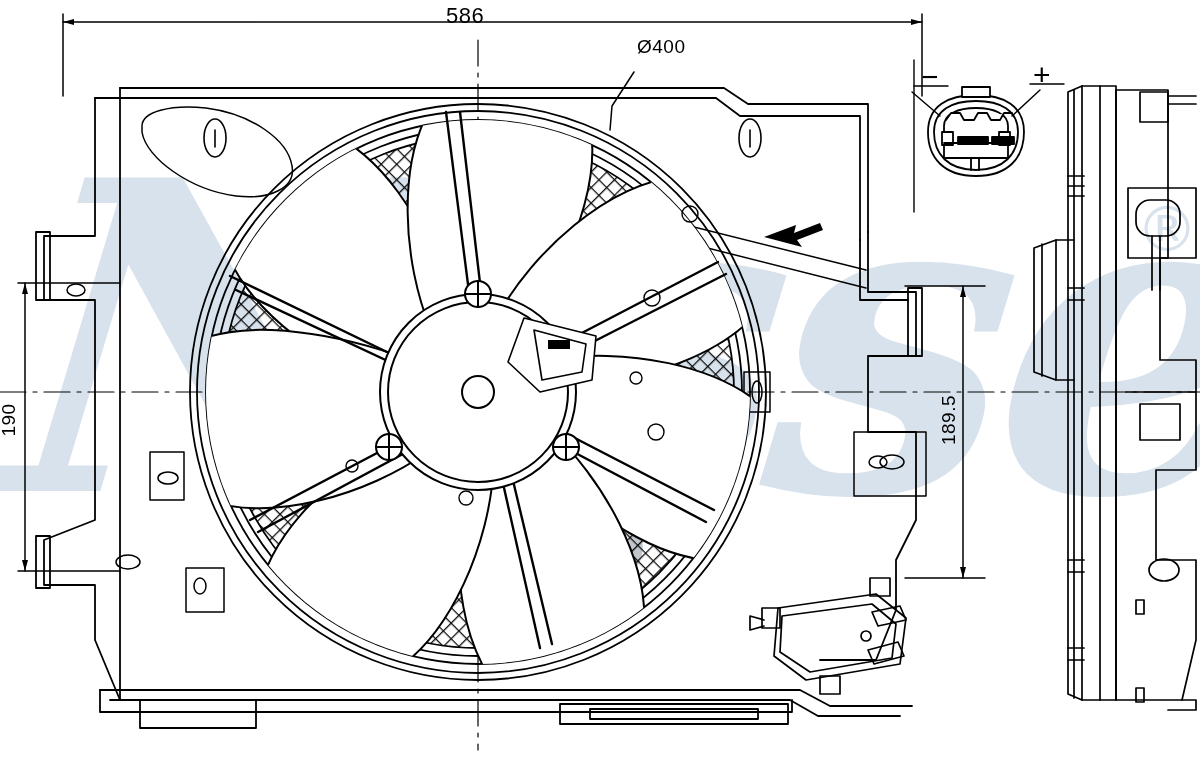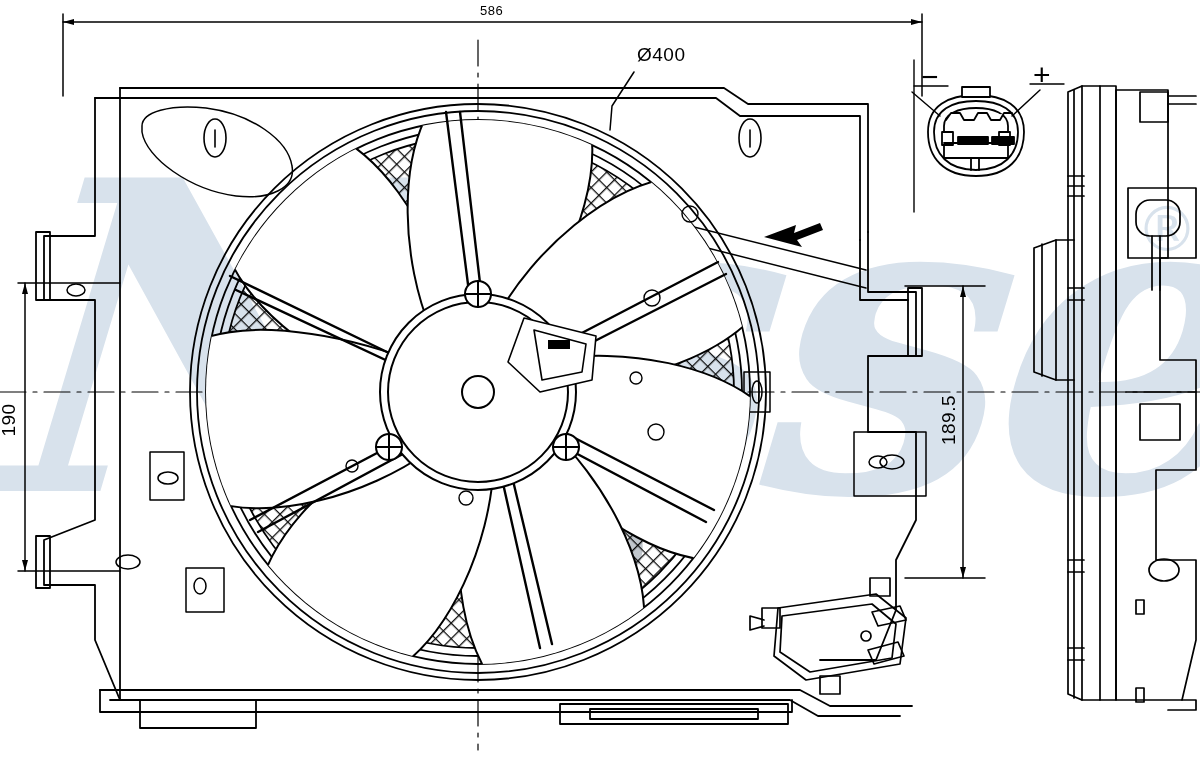--- a/index.html
+++ b/index.html
@@ -2,22 +2,22 @@
 <html><head>
 <meta charset="utf-8">
 <style>
   html,body{margin:0;padding:0;background:#fff;}
   body{width:1200px;height:760px;overflow:hidden;font-family:"Liberation Sans",sans-serif;}
   #stage{position:relative;width:1200px;height:760px;background:#fff;overflow:hidden;}
   #stage svg{position:absolute;left:0;top:0;}
   .band{position:absolute;left:0;width:1200px;}
   .lbl{position:absolute;font-family:"Liberation Sans",sans-serif;color:#000;
        white-space:nowrap;letter-spacing:0.5px;}
-  .lbl-586{font-size:13px;left:480px;top:3px;}
-  .lbl-d400{font-size:19px;left:637px;top:44px;}
+  .lbl-586{font-size:22px;left:446px;top:3px;}
+  .lbl-d400{font-size:19px;left:637px;top:36px;}
   .lbl-190{font-size:19px;left:-8px;top:409px;transform:rotate(-90deg);transform-origin:center;}
   .lbl-1895{font-size:19px;left:924px;top:409px;transform:rotate(-90deg);transform-origin:center;}
   .lbl-minus{font-size:30px;left:921px;top:60px;font-weight:400;}
   .lbl-plus{font-size:30px;left:1033px;top:58px;font-weight:400;}
   .wm{position:absolute;pointer-events:none;user-select:none;}
   .wm-nissens{left:18px;top:60px;width:1160px;height:560px;
      font-family:"DejaVu Serif",serif;font-style:italic;font-weight:700;
      font-size:430px;color:#d8e2ec;line-height:560px;letter-spacing:-14px;
      transform:skewX(-6deg);}
   .wm-reg{left:1136px;top:193px;font-size:62px;color:#d8e2ec;

